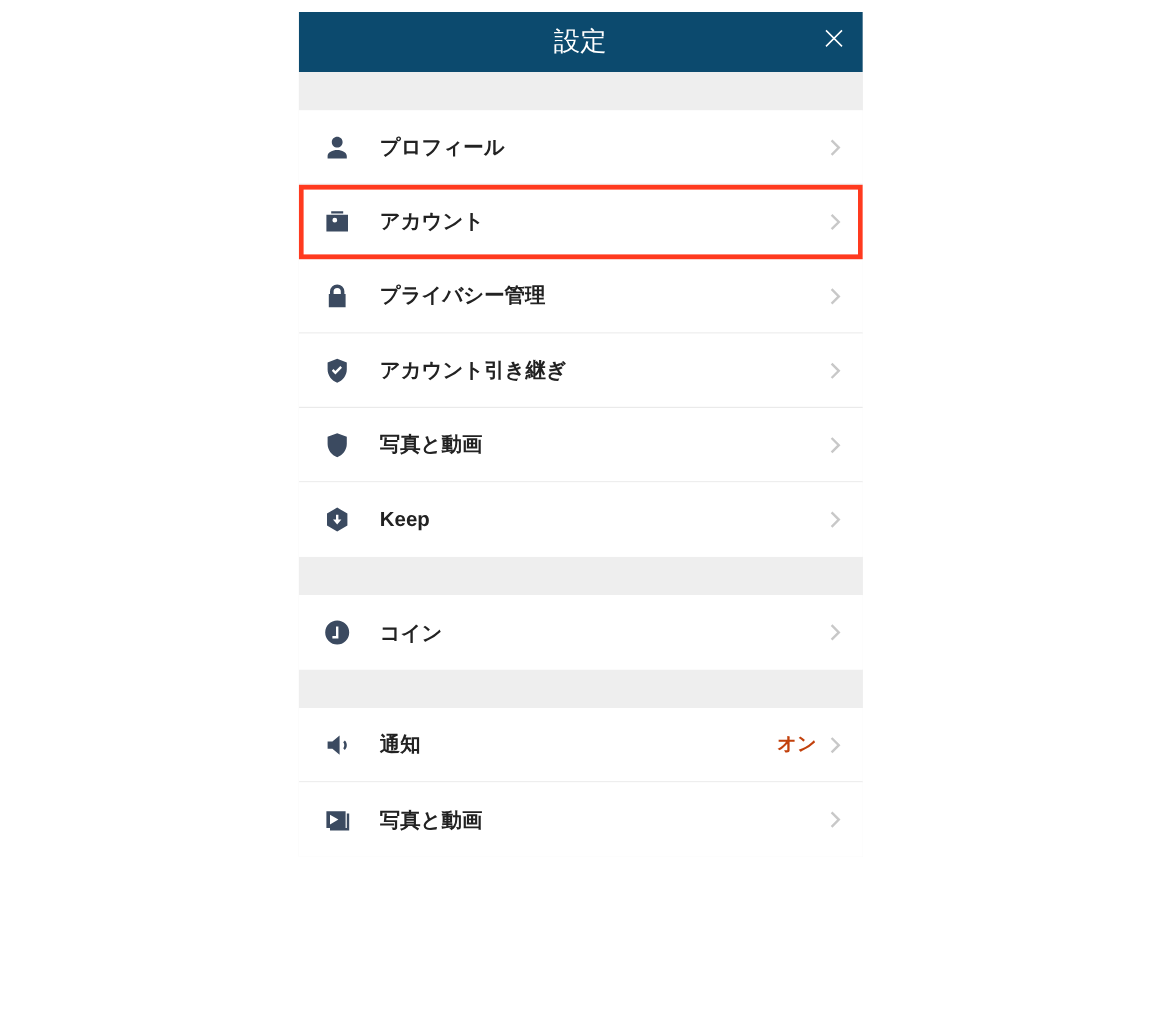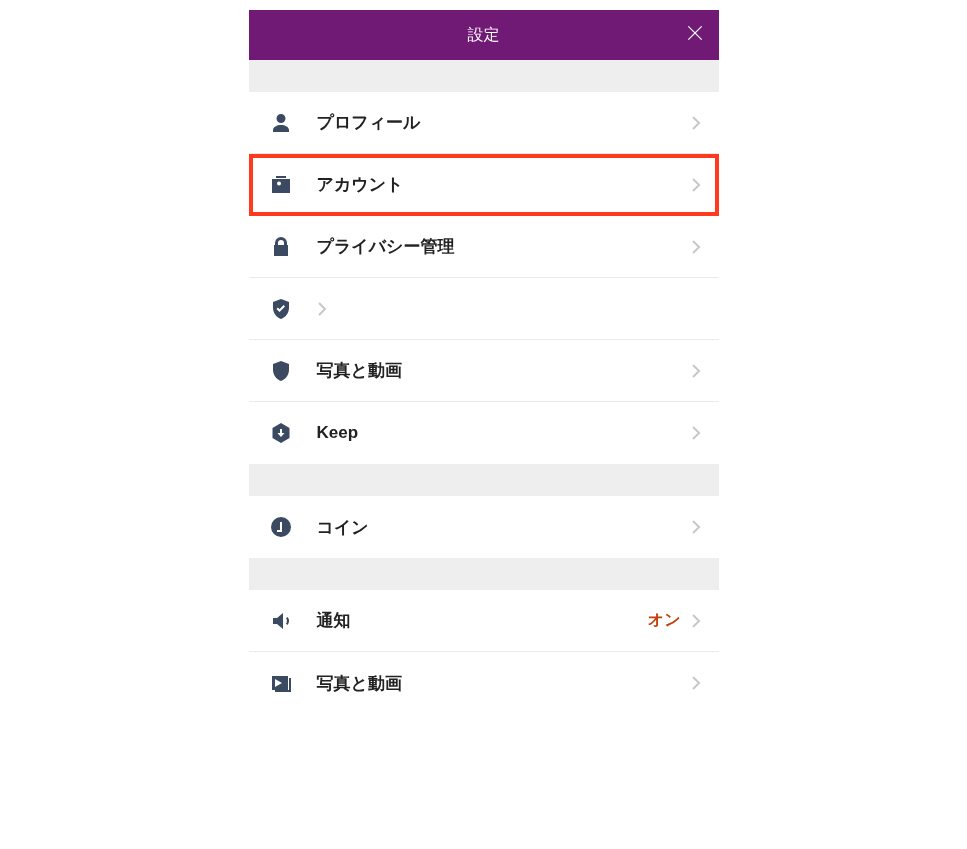--- a/index.html
+++ b/index.html
@@ -13,28 +13,28 @@
       display: flex;
       justify-content: center;
       padding: 10px 0;
     }
     .phone-frame {
       width: 470px;
       background: #eeeeee;
       overflow: hidden;
     }
     .header {
-      background: #701a75;
+      background: #0c4a6e;
       color: #ffffff;
       height: 50px;
       display: flex;
       align-items: center;
       justify-content: center;
       position: relative;
-      font-size: 16px;
+      font-size: 22px;
       font-weight: 500;
     }
     .header-close {
       position: absolute;
       right: 12px;
       top: 50%;
       transform: translateY(-50%);
       width: 24px;
       height: 24px;
       display: flex;
@@ -166,20 +166,21 @@
             <path d="M2 2 L8 8 L2 14"></path>
           </svg></span>
     </div>
 
     <div class="row">
       <span class="row-icon">
         <svg viewBox="0 0 24 24">
             <path d="M12 2l8 3v6c0 5-3.5 9.5-8 11-4.5-1.5-8-6-8-11V5l8-3zm-1.5 13l5.5-5.5-1.4-1.4-4.1 4.1-1.6-1.6L7.5 12l3 3z"></path>
           </svg>
       </span>
+      <span class="row-label">アカウント引き継ぎ</span>
       <span class="row-chevron"><svg viewBox="0 0 10 16">
             <path d="M2 2 L8 8 L2 14"></path>
           </svg></span>
     </div>
 
     <div class="row">
       <span class="row-icon">
         <svg viewBox="0 0 24 24">
             <path d="M12 2l8 3v6c0 5-3.5 9.5-8 11-4.5-1.5-8-6-8-11V5l8-3zm0 5a2.3 2.3 0 110 4.6A2.3 2.3 0 0112 7zm-4 8.5c.7-1.8 2.3-3 4-3s3.3 1.2 4 3c-1 1.3-2.4 2.3-4 2.8-1.6-.5-3-1.5-4-2.8z"></path>
           </svg>

